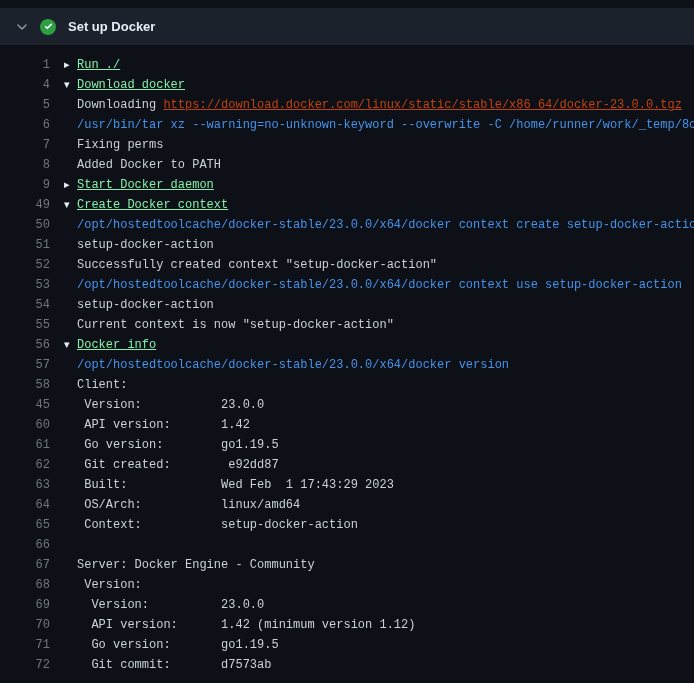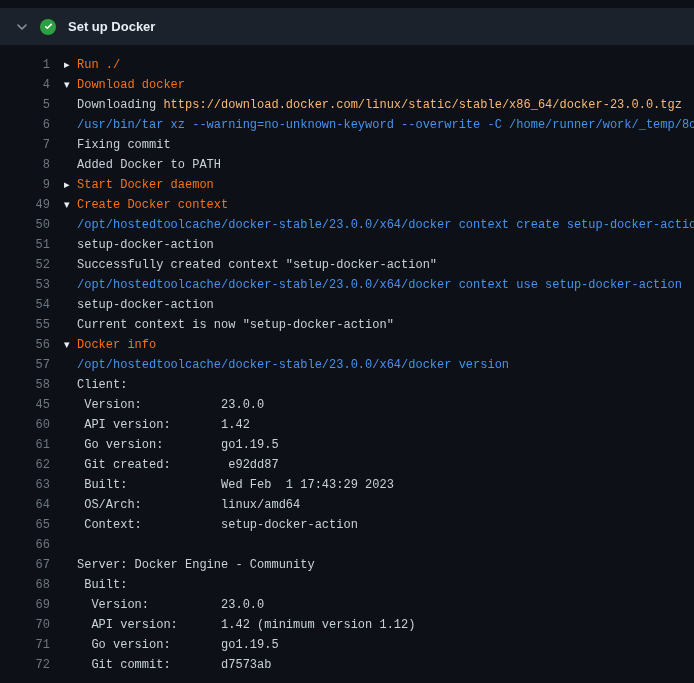--- a/index.html
+++ b/index.html
@@ -69,23 +69,23 @@
     color: #e6edf3;
     font-family: "DejaVu Sans", sans-serif;
     font-size: 11px;
     cursor: pointer;
   }
   .spacer {
     display: inline-block;
     width: 13px;
   }
   .s-plain  { color: #c9d1d9; }
-  .s-group  { color: #f97316; }
+  .s-group  { color: #86efac; text-decoration: underline; }
   .s-cmd    { color: #4693ec; }
-  .s-link   { color: #fdba74; cursor: pointer; }
+  .s-link   { color: #c2410c; text-decoration: underline; cursor: pointer; }
 </style>
 </head>
 <body>
 
 <div class="page">
 
   <div class="step-header">
     <span class="chev-icon">
       <svg width="12" height="12" viewBox="0 0 12 12">
         <path d="M2 4l4 4 4-4" fill="none" stroke="#8b949e" stroke-width="1.6" stroke-linecap="round" stroke-linejoin="round"></path>
@@ -112,21 +112,21 @@
       <div class="row">
         <span class="num">5</span>
         <span class="content"><span class="spacer"></span><span class="s-plain">Downloading </span><span class="s-link">https://download.docker.com/linux/static/stable/x86_64/docker-23.0.0.tgz</span></span>
       </div>
       <div class="row">
         <span class="num">6</span>
         <span class="content"><span class="spacer"></span><span class="s-cmd">/usr/bin/tar xz --warning=no-unknown-keyword --overwrite -C /home/runner/work/_temp/8c9</span></span>
       </div>
       <div class="row">
         <span class="num">7</span>
-        <span class="content"><span class="spacer"></span><span class="s-plain">Fixing commit</span></span>
+        <span class="content"><span class="spacer"></span><span class="s-plain">Fixing perms</span></span>
       </div>
       <div class="row">
         <span class="num">8</span>
         <span class="content"><span class="spacer"></span><span class="s-plain">Added Docker to PATH</span></span>
       </div>
       <div class="row">
         <span class="num">9</span>
         <span class="content"><span class="arrow">▸</span><span class="s-group">Start Docker daemon</span></span>
       </div>
       <div class="row">
@@ -200,21 +200,21 @@
       <div class="row">
         <span class="num">66</span>
         <span class="content"><span class="spacer"></span><span class="s-plain"></span></span>
       </div>
       <div class="row">
         <span class="num">67</span>
         <span class="content"><span class="spacer"></span><span class="s-plain">Server: Docker Engine - Community</span></span>
       </div>
       <div class="row">
         <span class="num">68</span>
-        <span class="content"><span class="spacer"></span><span class="s-plain"> Built:</span></span>
+        <span class="content"><span class="spacer"></span><span class="s-plain"> Version:</span></span>
       </div>
       <div class="row">
         <span class="num">69</span>
         <span class="content"><span class="spacer"></span><span class="s-plain">  Version:          23.0.0</span></span>
       </div>
       <div class="row">
         <span class="num">70</span>
         <span class="content"><span class="spacer"></span><span class="s-plain">  API version:      1.42 (minimum version 1.12)</span></span>
       </div>
       <div class="row">

